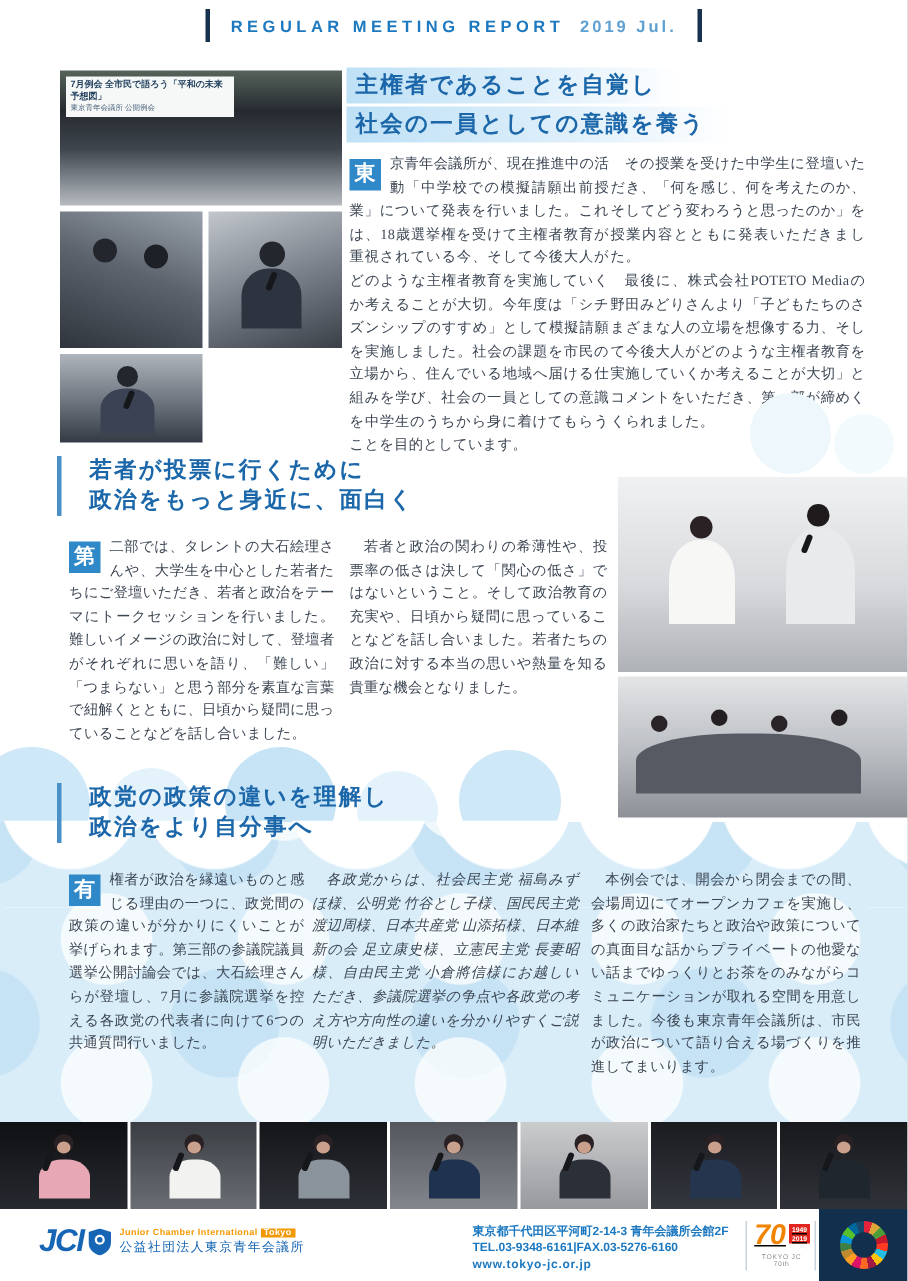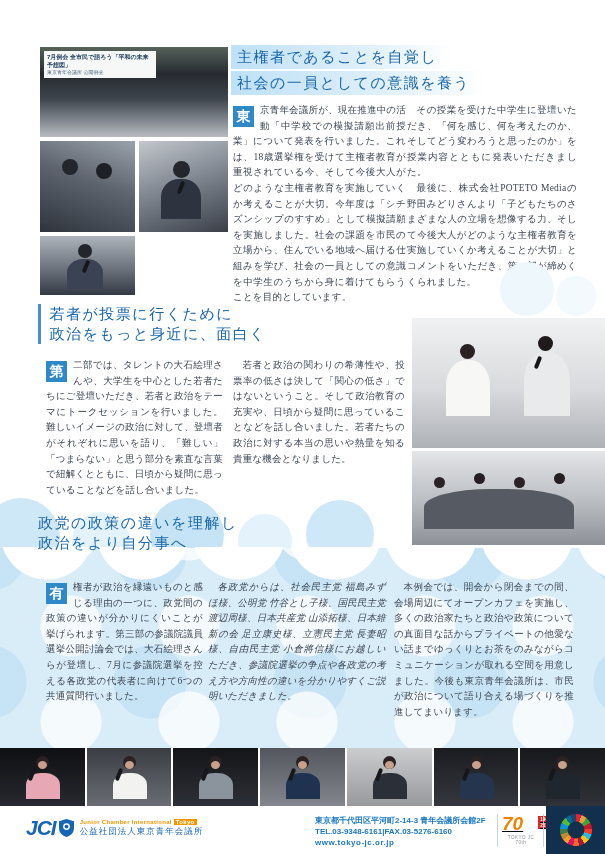--- a/index.html
+++ b/index.html
@@ -21,27 +21,27 @@
   
   .ph-stage  { left:40px; top:47px;  width:188px; height:90px; background:linear-gradient(180deg,#56635a 0%,#262a30 30%,#3f454d 58%,#7d838b 80%,#b8bcc1 100%); }
   .ph-phone  { left:40px; top:141px; width:95px;  height:91px; background:linear-gradient(200deg,#9aa2ab 0%,#5d646e 45%,#2f343c 100%); }
   .ph-glass  { left:139px;top:141px; width:89px;  height:91px; background:linear-gradient(160deg,#c2c7cd 0%,#7c828c 50%,#3a3f48 100%); }
   .ph-polka  { left:40px; top:236px; width:95px;  height:59px; background:linear-gradient(180deg,#aeb4bb 0%,#666d77 60%,#343a43 100%); }
   .stage-banner { position:absolute; left:4px; top:4px; width:112px; padding:2px 3px; background:#f6f8f7; color:#23415f; }
   .stage-banner .b1 { font-size:6px; font-weight:bold; line-height:8px; }
   .stage-banner .b2 { font-size:5px; line-height:7px; color:#4b637c; }
 
   
-  .title-serif { font-family:"Liberation Serif","DejaVu Serif",serif; font-weight:normal; color:#1b67a9; font-size:15px; letter-spacing:1.5px; line-height:20px; }
+  .title-serif { font-family:"Liberation Serif","DejaVu Serif",serif; font-weight:bold; color:#1b67a9; font-size:15px; letter-spacing:1.5px; line-height:20px; }
   .s1-title { position:absolute; left:231px; top:45px; }
   .s1-title .tl { display:inline-block; background:linear-gradient(90deg,#bfe1f6 0%,#dcEEfa 55%,rgba(220,238,250,0) 100%); padding:2px 16px 2px 6px; margin-bottom:2px; }
-  .vtitle { position:absolute; display:flex; gap:9px; }
+  .vtitle { position:absolute; display:flex; gap:19px; }
   .vtitle .vbar { width:2.5px; background:#4a90c6; }
   .s2-title { left:38px; top:304px; }
-  .s3-title { left:38px; top:504px;flex-direction:column; }
+  .s3-title { left:38px; top:522px; }
 
   .col { position:absolute; font-family:"Liberation Serif","DejaVu Serif",serif; font-size:9.5px; line-height:15.6px; color:#3c4653; text-align:justify; letter-spacing:0.2px; }
   .col p + p { text-indent:1em; }
   .indent { text-indent:1em; }
   .dropcap { float:left; width:21px; height:21px; margin:3px 6px 4px 0; background:#2f88c7; color:#fff; font-size:14px; font-weight:bold; text-align:center; line-height:21px; font-family:"Liberation Serif","DejaVu Serif",serif; }
 
   .s1-col1 { left:233px; top:103px; width:173px; }
   .s1-col2 { left:407px; top:103px; width:170px; }
   .s2-col1 { left:46px;  top:358px; width:177px; }
   .s2-col2 { left:233px; top:358px; width:172px; }
@@ -92,35 +92,43 @@
   .tokyo-chip { display:inline-block; background:#f39800; color:#ffffff; padding:0 2px; margin-left:2px; }
   .jci-jp { font-size:8.5px; font-weight:normal; color:#1766b5; letter-spacing:1px; }
 
   .addr { position:absolute; left:315px; top:9px; color:#1b78c0; font-weight:bold; font-size:8px; line-height:11px; }
   .addr .url { letter-spacing:0.5px; }
 
   .fdiv { position:absolute; top:8px; width:1px; height:33px; background:#c9d4dd; }
   .d1 { left:497px; } .d2 { left:543px; }
 
   .logo70 { position:absolute; left:502px; top:8px; width:38px; text-align:center; }
-  .logo70 .row { display:flex; align-items:flex-start; justify-content:flex-start; gap:15px;text-decoration:underline; }
+  .logo70 .row { display:flex; align-items:flex-start; justify-content:flex-end; gap:2px;text-decoration:underline; }
   .seventy { font-size:19px; line-height:19px; font-weight:bold; font-style:italic; color:#f08300; }
   .yearbox { background:#e0261f; color:#fff; font-size:4.5px; line-height:5.5px; padding:1px 2px; font-weight:bold; margin-top:2px; }
   .cap70 { font-size:4.5px; color:#8a8f94; margin-top:2px; letter-spacing:0.5px; }
 
   .sdgs { position:absolute; left:546px; top:0; width:59px; height:48px; background:#12304e; display:flex; align-items:center; justify-content:center; }
   .sdgs-wheel { position:relative; width:32px; height:32px; border-radius:50%;
     background:conic-gradient(#e5243b 0 21deg,#dda63a 21deg 42deg,#4c9f38 42deg 64deg,#c5192d 64deg 85deg,#ff3a21 85deg 106deg,#26bde2 106deg 127deg,#fcc30b 127deg 148deg,#a21942 148deg 169deg,#fd6925 169deg 190deg,#dd1367 190deg 212deg,#fd9d24 212deg 233deg,#bf8b2e 233deg 254deg,#3f7e44 254deg 275deg,#0a97d9 275deg 296deg,#56c02b 296deg 318deg,#00689d 318deg 339deg,#19486a 339deg 360deg); }
   .sdgs-wheel::after { content:""; position:absolute; left:50%; top:50%; width:17px; height:17px; transform:translate(-50%,-50%); border-radius:50%; background:#12304e; }
 </style>
 </head>
 <body>
 
 <div class="page">
 
+  <div class="report-header">
+    <span class="hdr-bar"></span>
+    <span>
+      <span class="hdr-text">REGULAR MEETING REPORT</span>
+      <span class="hdr-date">2019 Jul.</span>
+    </span>
+    <span class="hdr-bar"></span>
+  </div>
 
   <div class="photo ph-stage">
     <div class="stage-banner">
       <div class="b1">7月例会 全市民で語ろう「平和の未来予想図」</div>
       <div class="b2">東京青年会議所 公開例会</div>
     </div>
   </div>
   <div class="photo ph-phone">
     <span class="head" style="width:16px;height:16px;left:22px;top:18px;background:#23262c;"></span>
     <span class="head" style="width:16px;height:16px;left:56px;top:22px;background:#1d2026;"></span>

